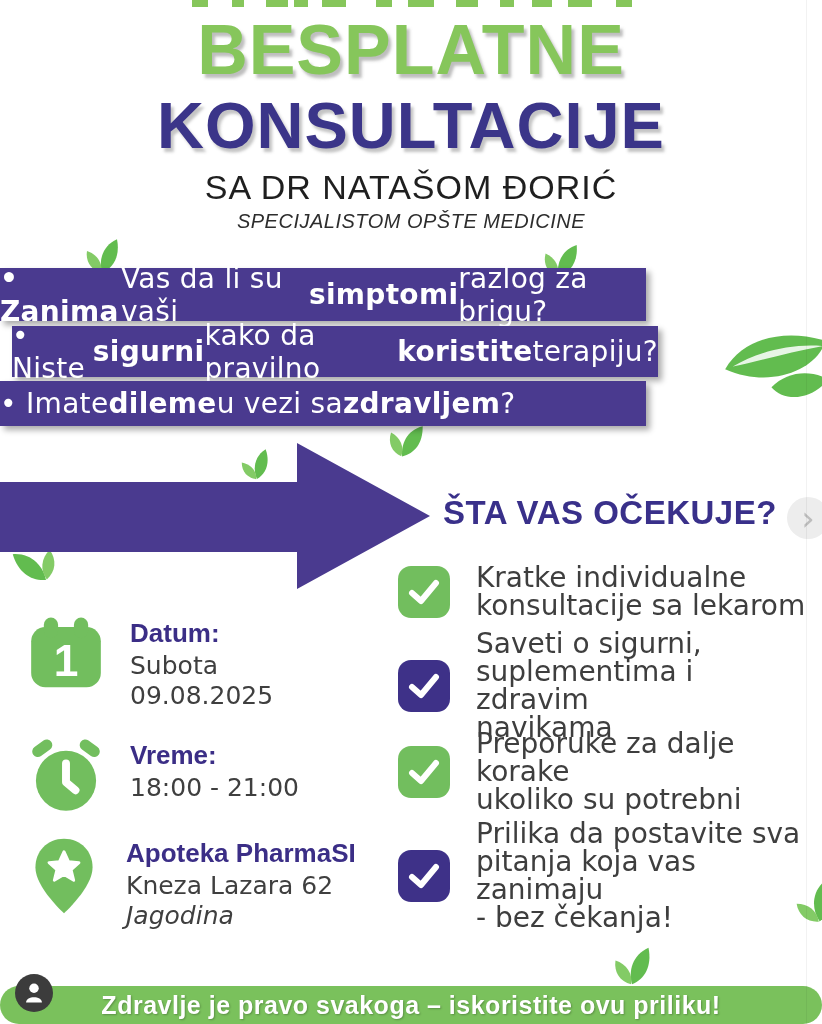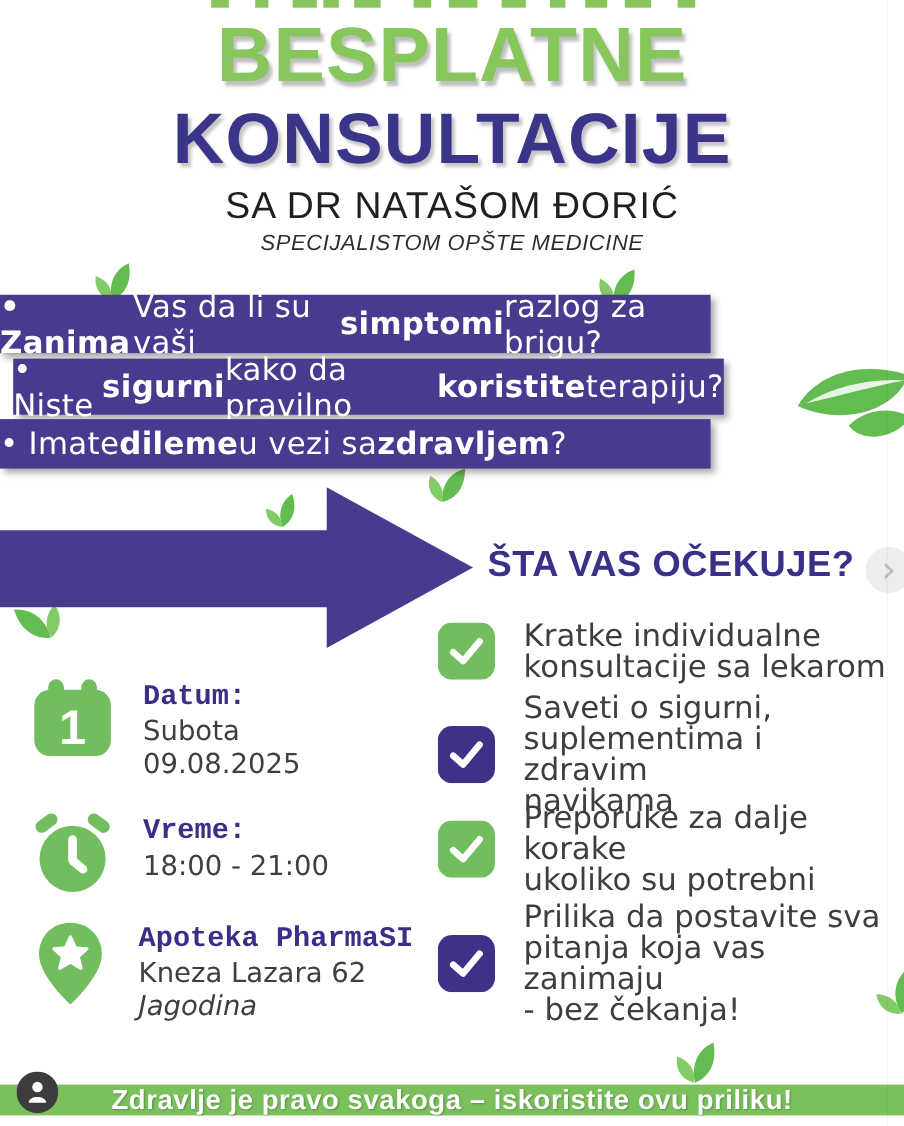--- a/index.html
+++ b/index.html
@@ -57,28 +57,28 @@
   .check-badge.purple rect{fill:#3E3188;}
   .check-text{font-size:28px; line-height:28px; color:#3E3E3E;}
 
   
   .detail-row{position:absolute; left:28px; display:flex; gap:26px; align-items:flex-start; z-index:2;}
   #detail-datum{top:616px;}
   #detail-vreme{top:738px;}
   #detail-mesto{top:836px;}
   .detail-icon{flex:0 0 auto;}
   .detail-text{padding-top:2px;}
-  .detail-label{font-family:Liberation Mono, monospace; font-weight:bold; font-size:26px; color:#3B2E86; margin-bottom:2px;}
+  .detail-label{font-family:Liberation Sans, sans-serif; font-weight:bold; font-size:26px; color:#3B2E86; margin-bottom:2px;}
   .detail-text .txt-line{font-size:25px; line-height:30px; color:#3F3F3F;}
   #detail-mesto .txt-line:last-child{font-style:italic;}
 
   
   .footer-bar{
-    position:absolute; left:0; top:986px; width:822px; height:28px; background:#7AC15C;
-    display:flex; align-items:center; justify-content:center; z-index:2;
+    position:absolute; left:0; top:986px; width:822px; height:38px; background:#7AC15C;
+    display:flex; align-items:center; justify-content:center; z-index:2;border-radius:19px;
   }
   .footer-text{
     color:#ffffff; font-weight:bold; font-size:25px; letter-spacing:.5px;
     font-family:"Liberation Sans", sans-serif; text-shadow:1px 1px 2px rgba(0,0,0,.25);
   }
   .avatar{left:15px; top:974px; width:38px; height:38px; z-index:5;}
 
   
   .leaf{position:absolute; z-index:0;}
   #leaf-1{left:82px;  top:236px; width:40px;}

